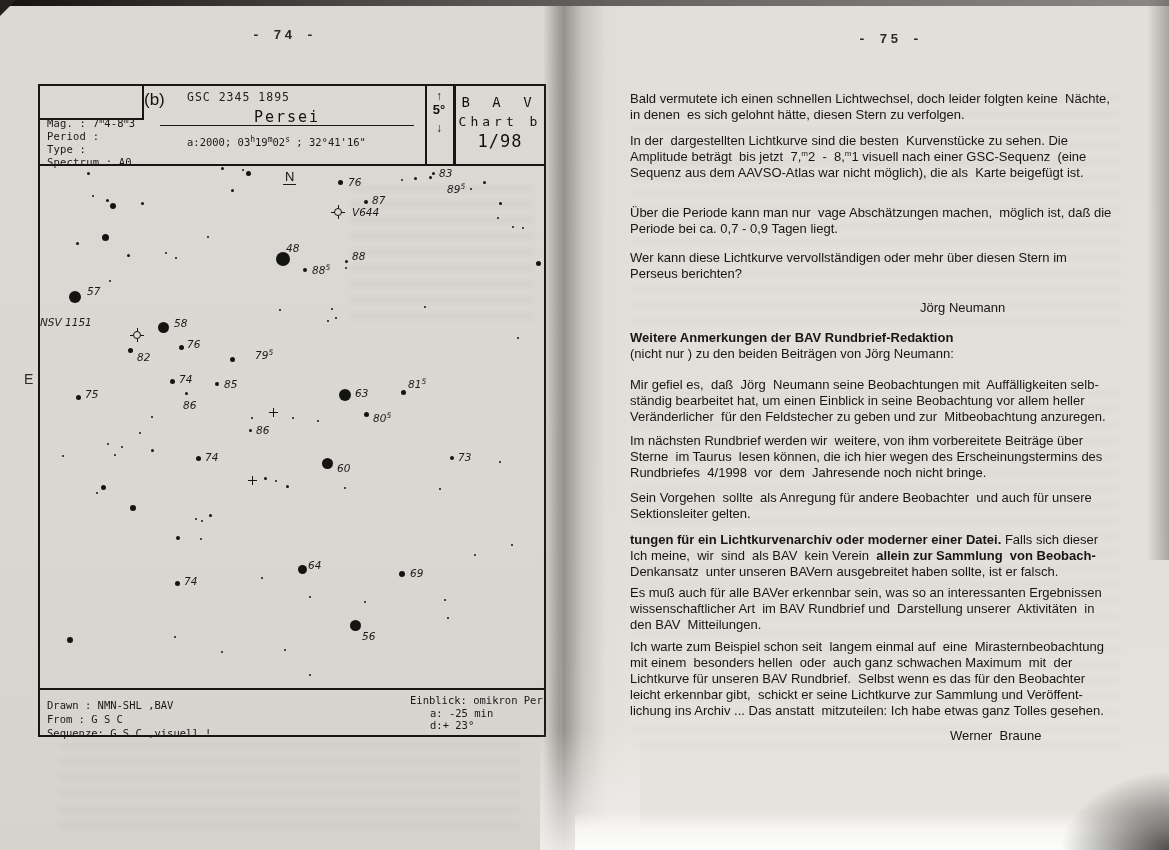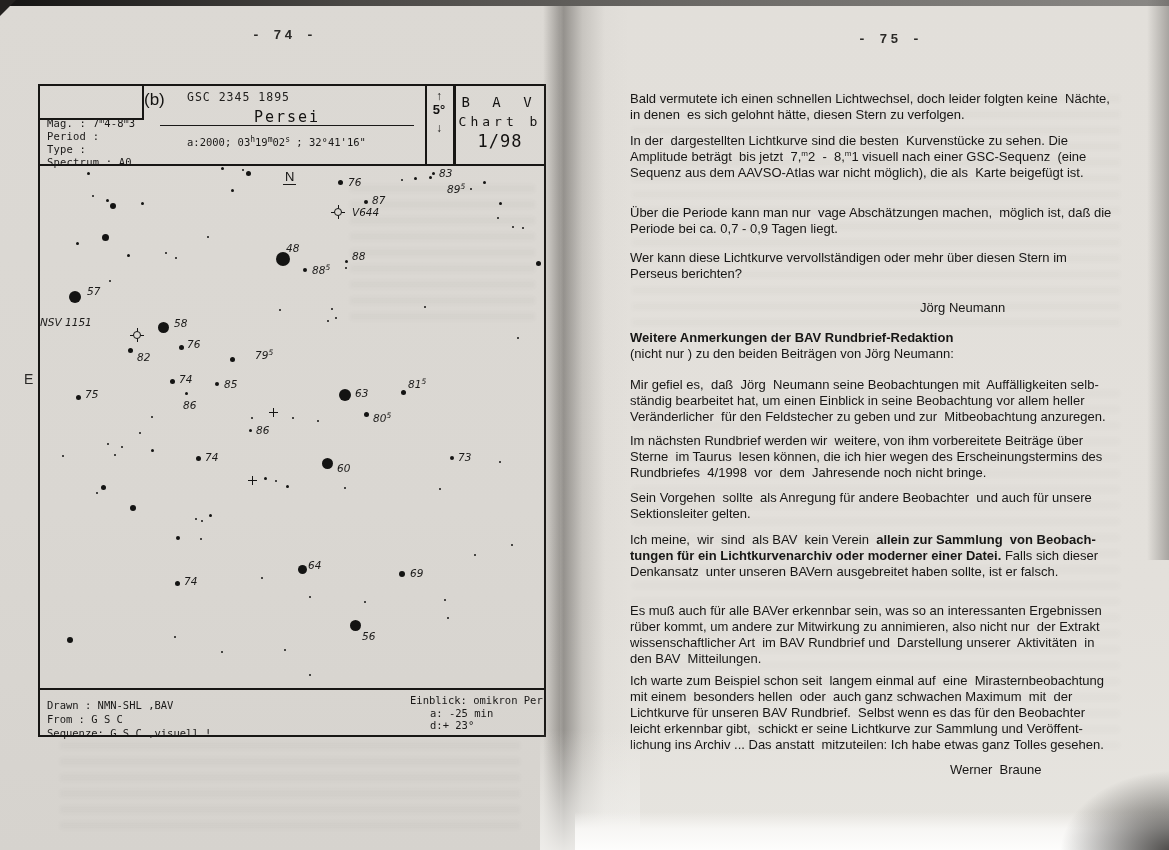--- a/index.html
+++ b/index.html
@@ -314,27 +314,26 @@
       <div class="para" style="margin-top: 8px;">
         <div class="tline">Im nächsten Rundbrief werden wir  weitere, von ihm vorbereitete Beiträge über</div>
         <div class="tline">Sterne  im Taurus  lesen können, die ich hier wegen des Erscheinungstermins des</div>
         <div class="tline">Rundbriefes  4/1998  vor  dem  Jahresende noch nicht bringe.</div>
       </div>
       <div class="para" style="margin-top: 9px;">
         <div class="tline">Sein Vorgehen  sollte  als Anregung für andere Beobachter  und auch für unsere</div>
         <div class="tline">Sektionsleiter gelten.</div>
       </div>
       <div class="para" style="margin-top: 10px;">
+        <div class="tline"><span class="b">tungen für ein Lichtkurvenarchiv oder moderner einer Datei.</span><span> Falls sich dieser</span></div>
         <div class="tline"><span>Ich meine,  wir  sind  als BAV  kein Verein  </span><span class="b">allein zur Sammlung  von Beobach-</span></div>
-        <div class="tline"><span class="b">tungen für ein Lichtkurvenarchiv oder moderner einer Datei.</span><span> Falls sich dieser</span></div>
         <div class="tline">Denkansatz  unter unseren BAVern ausgebreitet haben sollte, ist er falsch.</div>
       </div>
-      <div class="para" style="margin-top: 23px;">
+      <div class="para" style="margin-top: 5px;">
         <div class="tline">Es muß auch für alle BAVer erkennbar sein, was so an interessanten Ergebnissen</div>
-        <div class="tline">rüber kommt, um andere zur Mitwirkung zu annimieren, also nicht nur  der Extrakt</div>
         <div class="tline">wissenschaftlicher Art  im BAV Rundbrief und  Darstellung unserer  Aktivitäten  in</div>
         <div class="tline">den BAV  Mitteilungen.</div>
       </div>
       <div class="para" style="margin-top: 6px;">
         <div class="tline">Ich warte zum Beispiel schon seit  langem einmal auf  eine  Mirasternbeobachtung</div>
         <div class="tline">mit einem  besonders hellen  oder  auch ganz schwachen Maximum  mit  der</div>
         <div class="tline">Lichtkurve für unseren BAV Rundbrief.  Selbst wenn es das für den Beobachter</div>
         <div class="tline">leicht erkennbar gibt,  schickt er seine Lichtkurve zur Sammlung und Veröffent-</div>
         <div class="tline">lichung ins Archiv ... Das anstatt  mitzuteilen: Ich habe etwas ganz Tolles gesehen.</div>
       </div>

